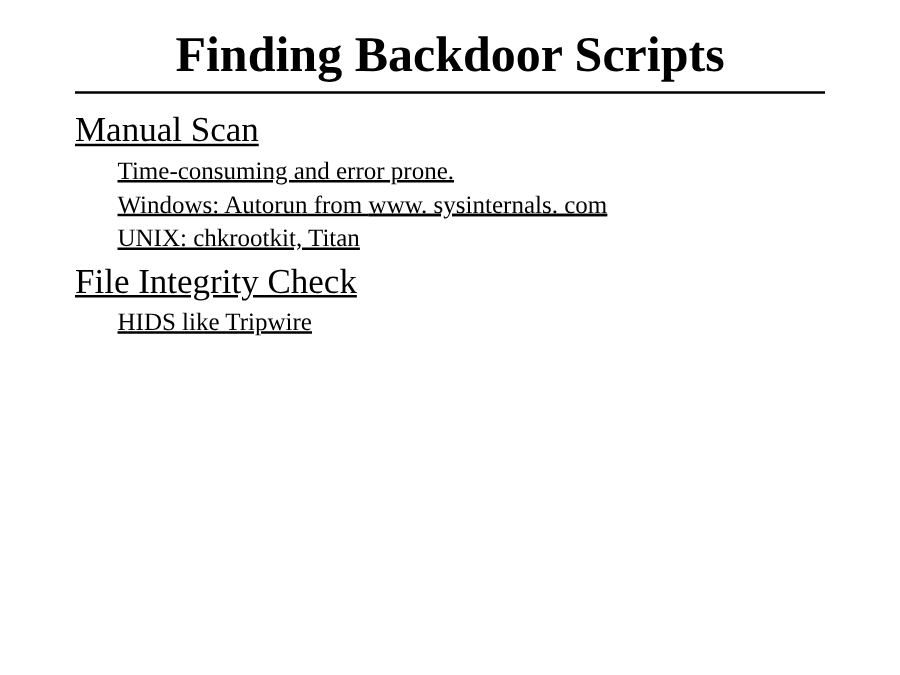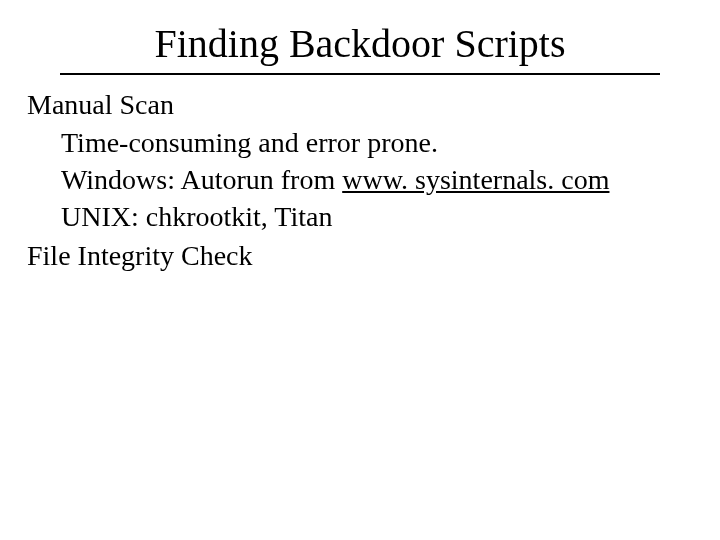--- a/index.html
+++ b/index.html
@@ -16,38 +16,39 @@
     position: relative;
     width: 720px;
     height: 540px;
     box-sizing: border-box;
   }
   .title {
     text-align: center;
     font-size: 40px;
     margin-top: 20px;
     margin-bottom: 6px;
-    font-weight: normal;
+    font-weight: bold;
   }
   .hr {
     border: none;
     border-top: 2.5px solid #000;
     margin: 0 60px 14px 60px;
   }
   .content {
-    margin-left: 27px;
+    margin-left: 60px;
     margin-right: 50px;
+    text-decoration: underline;
   }
   .heading {
     font-size: 28px;
     margin-top: 6px;
     margin-bottom: 4px;
   }
   .body-line {
-    font-size: 28px;
+    font-size: 20px;
     margin-left: 34px;
     margin-top: 2px;
     margin-bottom: 2px;
     line-height: 1.25;
   }
   .link {
     text-decoration: underline;
     color: #000;
   }
   .footer {
@@ -78,20 +79,21 @@
 
     <div class="heading">Manual Scan</div>
     <div class="body-line">Time-consuming and error prone.</div>
 
     <div class="body-line">
       <span>Windows: Autorun from </span><span class="link">www. sysinternals. com</span>
     </div>
     <div class="body-line">UNIX: chkrootkit, Titan</div>
 
     <div class="heading">File Integrity Check</div>
+    <div class="body-line">HIDS like Tripwire</div>
 
   </div>
 
   <div class="footer">
     <span class="footer-course">CSC 382: Computer Security</span>
     <span class="footer-page">30</span>
   </div>
 
 </div>
 

